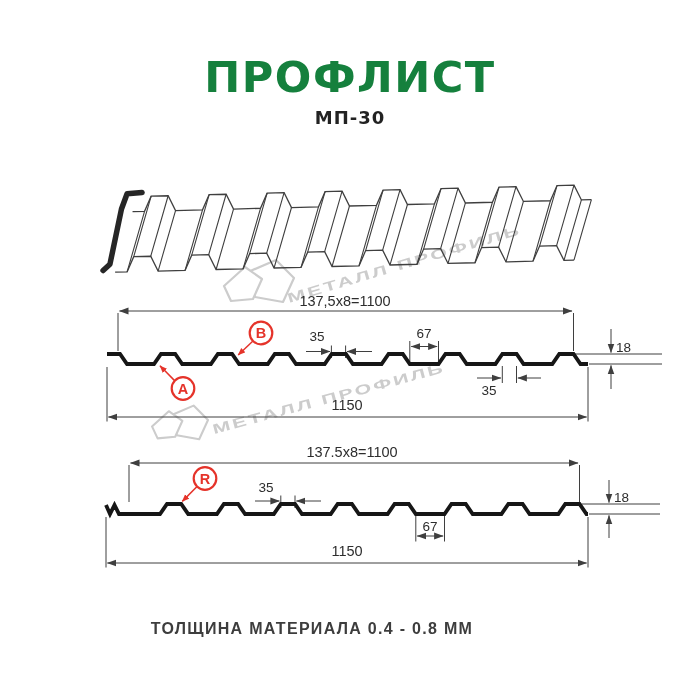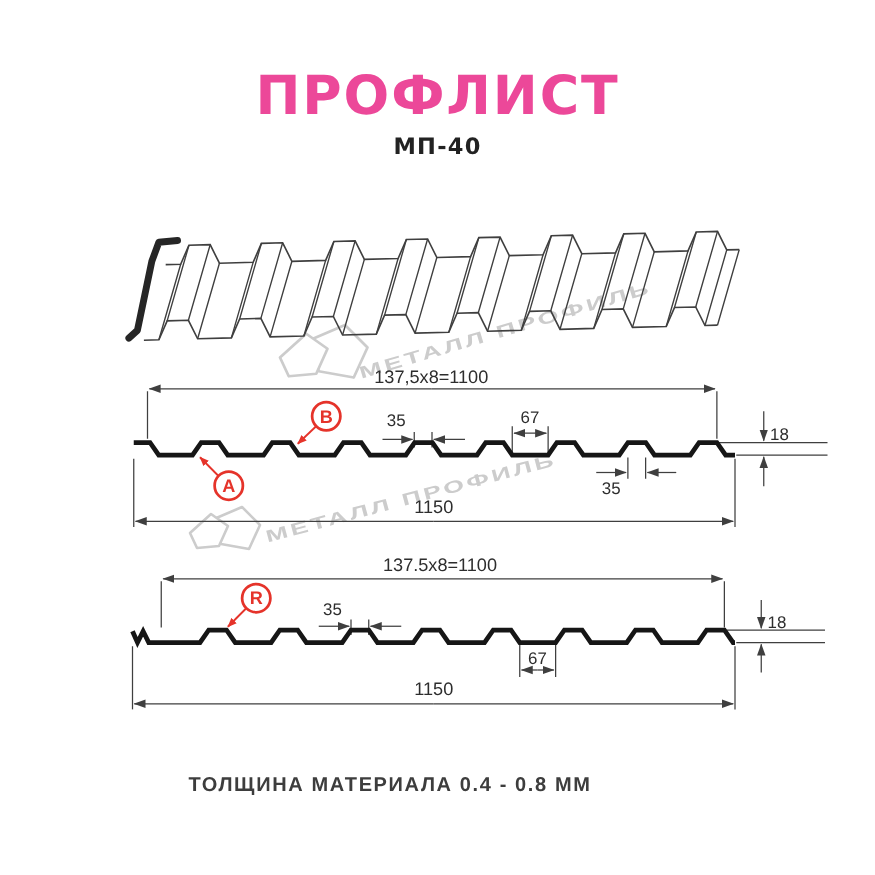--- a/index.html
+++ b/index.html
@@ -1,40 +1,40 @@
 <!DOCTYPE html>
 <html><head>
 <meta charset="utf-8">
 <style>
   html,body{margin:0;padding:0;background:#fff;}
   .canvas{position:relative;width:700px;height:700px;background:#fff;overflow:hidden;
           font-family:"Liberation Sans",sans-serif;}
   .title{position:absolute;top:52px;left:0;width:700px;text-align:center;
          font-family:"DejaVu Sans",sans-serif;font-weight:bold;font-size:43px;
-         letter-spacing:1.5px;color:#ec4899;}
+         letter-spacing:1.5px;color:#15803d;}
   .subtitle{position:absolute;top:107px;left:0;width:700px;text-align:center;
             font-family:"DejaVu Sans",sans-serif;font-weight:bold;font-size:18px;
             letter-spacing:1px;color:#222;}
   .footer{position:absolute;top:620px;left:0;width:624px;text-align:center;
           font-family:"Liberation Sans",sans-serif;font-weight:bold;font-size:16px;
           letter-spacing:1.3px;color:#3d3d3d;}
   svg{position:absolute;top:0;left:0;}
   svg text{font-family:"Liberation Sans",sans-serif;fill:#2d2d2d;font-size:13.5px;}
   text.dim{font-size:13.5px;}
   text.dimbig{font-size:14.5px;}
   text.redlbl{fill:#e5332a;font-weight:bold;font-size:14.5px;}
   text.wm{font-weight:bold;fill:#cccccc;letter-spacing:1.5px;}
 </style>
 </head>
 <body>
 
 <div class="canvas">
 
   <div class="title">ПРОФЛИСТ</div>
-  <div class="subtitle">МП-40</div>
+  <div class="subtitle">МП-30</div>
 
   <svg width="700" height="700" viewBox="0 0 700 700">
     <defs>
       <marker id="ah" markerWidth="10" markerHeight="8" refX="9" refY="4" orient="auto" markerUnits="userSpaceOnUse">
         <path d="M0 0.6 L9.5 4 L0 7.4 Z" fill="#3f3f3f"></path>
       </marker>
       <marker id="ahr" markerWidth="8" markerHeight="7" refX="7" refY="3.5" orient="auto" markerUnits="userSpaceOnUse">
         <path d="M0 0.5 L7.5 3.5 L0 6.5 Z" fill="#e5332a"></path>
       </marker>
     </defs>

